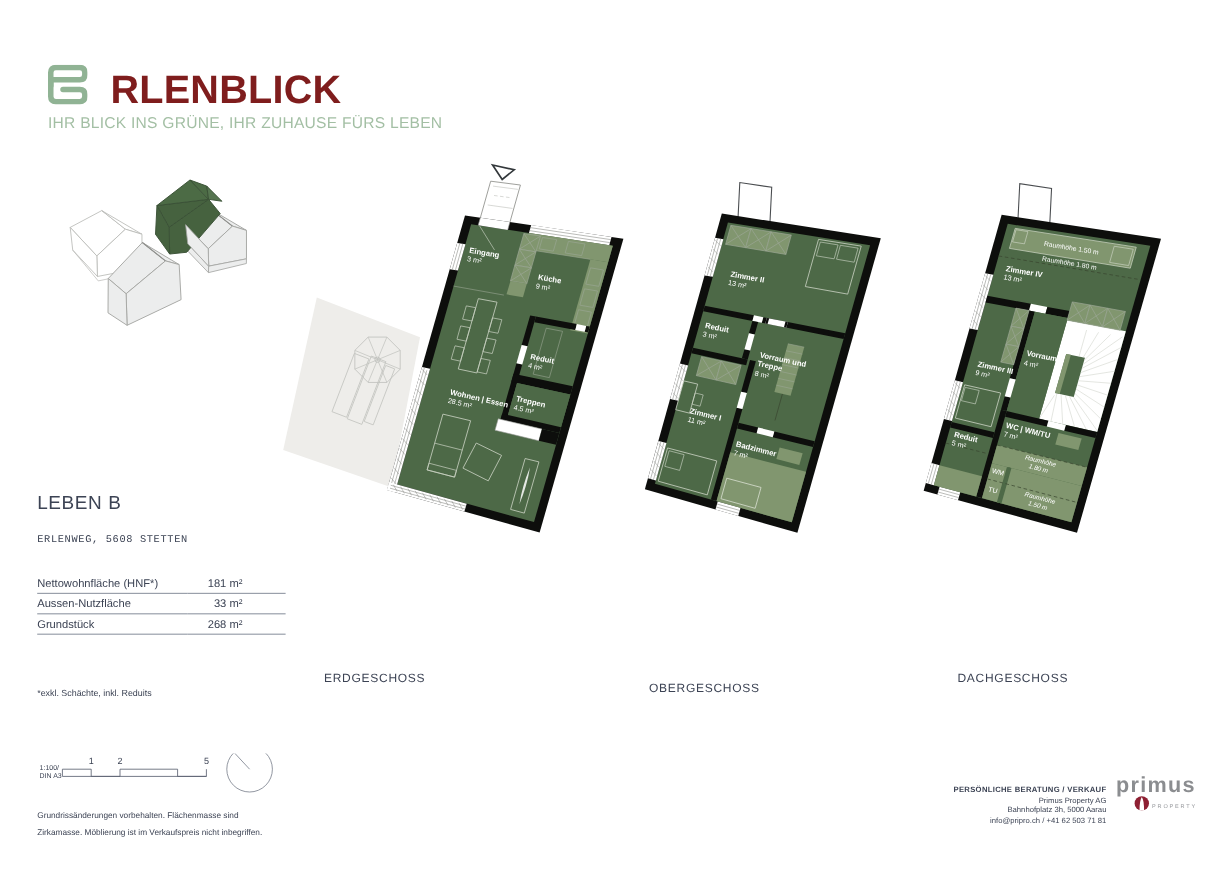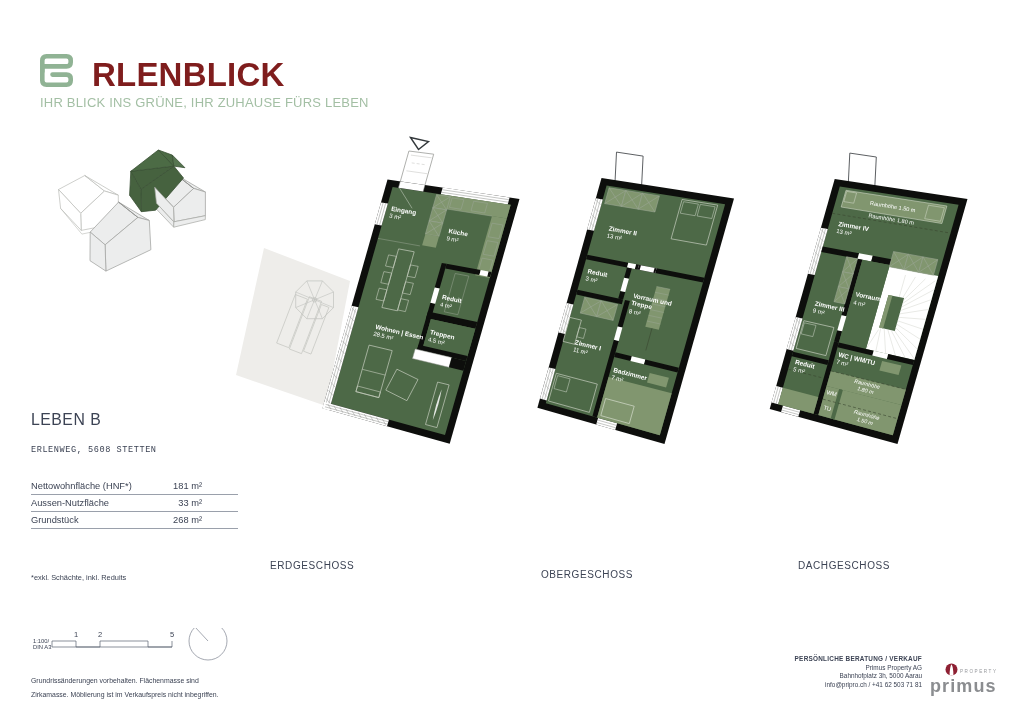--- a/index.html
+++ b/index.html
@@ -529,18 +529,18 @@
   <line x1="158" y1="13" x2="145" y2="-1" stroke="#7d838f" stroke-width="0.7"></line>
 </svg>
 
 <div class="abs navy" style="left:31px;top:674px;font-size:6.9px;line-height:13.8px;">Grundrissänderungen vorbehalten. Flächenmasse sind<br>Zirkamasse. Möblierung ist im Verkaufspreis nicht inbegriffen.</div>
 
 <div class="abs" style="right:102px;top:655px;text-align:right;color:#3c4354;">
   <div style="font-size:6.4px;font-weight:bold;letter-spacing:0.25px;">PERSÖNLICHE BERATUNG / VERKAUF</div>
   <div style="font-size:6.4px;line-height:8.4px;margin-top:1.8px;">Primus Property AG<br>Bahnhofplatz 3h, 5000 Aarau<br>info@pripro.ch / +41 62 503 71 81</div>
 </div>
 
-<div class="abs" style="left:930px;top:676px;font-size:18px;font-weight:bold;color:#8b8d90;letter-spacing:1.1px;">primus</div>
+<div class="abs" style="left:930px;top:644px;font-size:18px;font-weight:bold;color:#8b8d90;letter-spacing:1.1px;">primus</div>
 <svg class="abs" style="left:944px;top:661px" width="60" height="18" viewBox="0 0 60 18">
   <circle cx="7.5" cy="8.5" r="6" fill="#8e2033"></circle>
   <path d="M 7.5 3.2 Q 9.4 6 9.4 14.5 L 5.6 14.5 Q 5.6 6 7.5 3.2 Z" fill="#ffffff"></path>
   <text x="16" y="12.2" font-size="4.6px" letter-spacing="1.55px" fill="#97999d" font-family="Liberation Sans">PROPERTY</text>
 </svg>
 
 </body></html>

